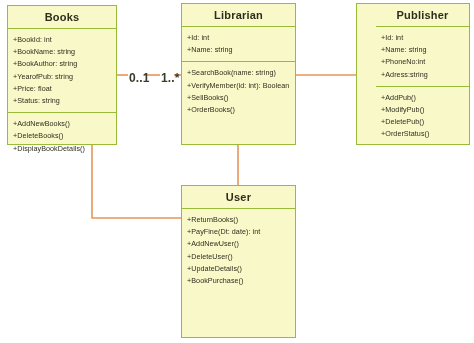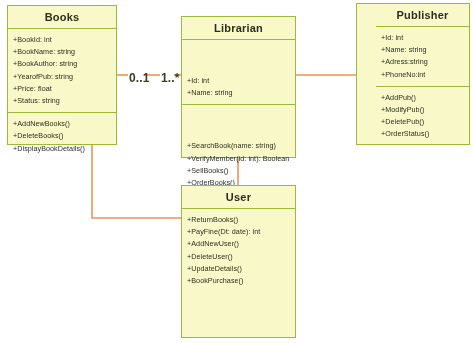--- a/index.html
+++ b/index.html
@@ -74,21 +74,21 @@
   .uml-row {
     font-size: 7.2px;
     color: #2e2e1f;
     line-height: 12.2px;
     white-space: nowrap;
     letter-spacing: 0.05px;
   }
 
   
   #class-books     { left: 7px;   top: 5px;   width: 110px; height: 140px; }
-  #class-librarian { left: 181px; top: 16px;   width: 115px; height: 142px; gap: 30px; }
+  #class-librarian { left: 181px; top: 3px;   width: 115px; height: 142px; }
   #class-publisher { left: 356px; top: 3px;   width: 114px; height: 142px; padding-left: 19px; }
   #class-user      { left: 181px; top: 185px; width: 115px; height: 153px; }
 </style>
 </head>
 <body>
 
 <div id="canvas">
 
   <svg id="connectors" viewBox="0 0 474 343" width="474" height="343" xmlns="http://www.w3.org/2000/svg">
 
@@ -135,22 +135,22 @@
       <div class="uml-row">+SellBooks()</div>
       <div class="uml-row">+OrderBooks()</div>
     </div>
   </div>
 
   <div class="uml-class" id="class-publisher">
     <div class="uml-header">Publisher</div>
     <div class="uml-compartment attributes">
       <div class="uml-row">+Id: int</div>
       <div class="uml-row">+Name: string</div>
+      <div class="uml-row">+PhoneNo:int</div>
       <div class="uml-row">+Adress:string</div>
-      <div class="uml-row">+PhoneNo:int</div>
     </div>
     <div class="uml-compartment operations">
       <div class="uml-row">+AddPub()</div>
       <div class="uml-row">+ModifyPub()</div>
       <div class="uml-row">+DeletePub()</div>
       <div class="uml-row">+OrderStatus()</div>
     </div>
   </div>
 
   <div class="uml-class" id="class-user">

